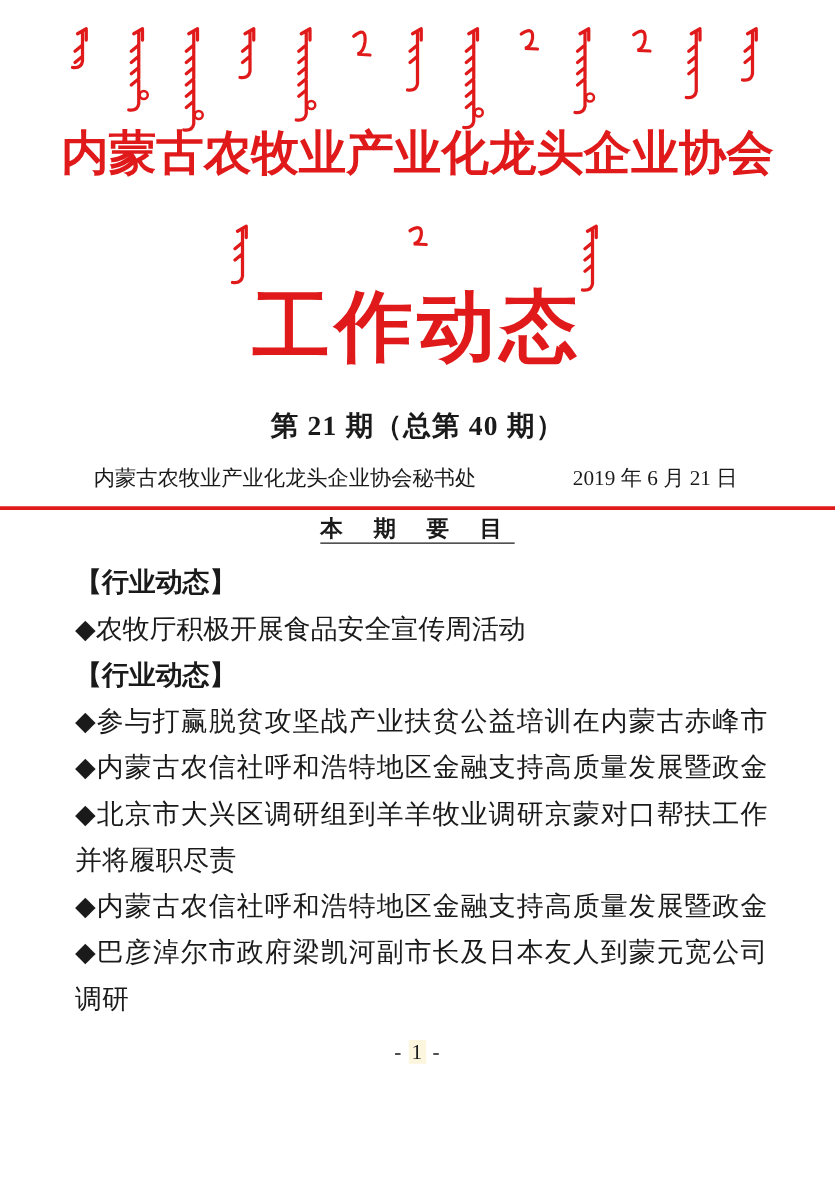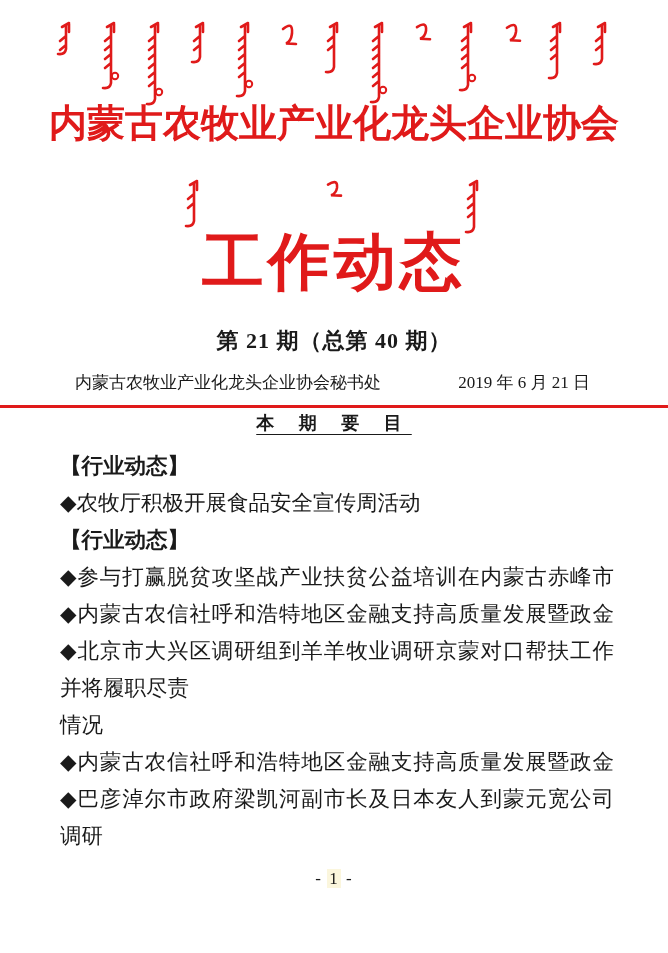--- a/index.html
+++ b/index.html
@@ -175,21 +175,20 @@
   <div class="toc-heading">本 期 要 目</div>
 
   <div class="toc-list">
       <div class="toc-line toc-section">【行业动态】</div>
       <div class="toc-line">◆农牧厅积极开展食品安全宣传周活动</div>
       <div class="toc-line toc-section">【行业动态】</div>
       <div class="toc-line stretch">◆参与打赢脱贫攻坚战产业扶贫公益培训在内蒙古赤峰市</div>
       <div class="toc-line stretch">◆内蒙古农信社呼和浩特地区金融支持高质量发展暨政金</div>
       <div class="toc-line stretch">◆北京市大兴区调研组到羊羊牧业调研京蒙对口帮扶工作</div>
       <div class="toc-line">并将履职尽责</div>
-      <div class="toc-line">情况</div>
       <div class="toc-line stretch">◆内蒙古农信社呼和浩特地区金融支持高质量发展暨政金</div>
       <div class="toc-line stretch">◆巴彦淖尔市政府梁凯河副市长及日本友人到蒙元宽公司</div>
       <div class="toc-line">调研</div>
     </div>
 
   <div class="page-footer">
     <span>-</span>
     <span class="pg-num">1</span>
     <span>-</span>
   </div>

